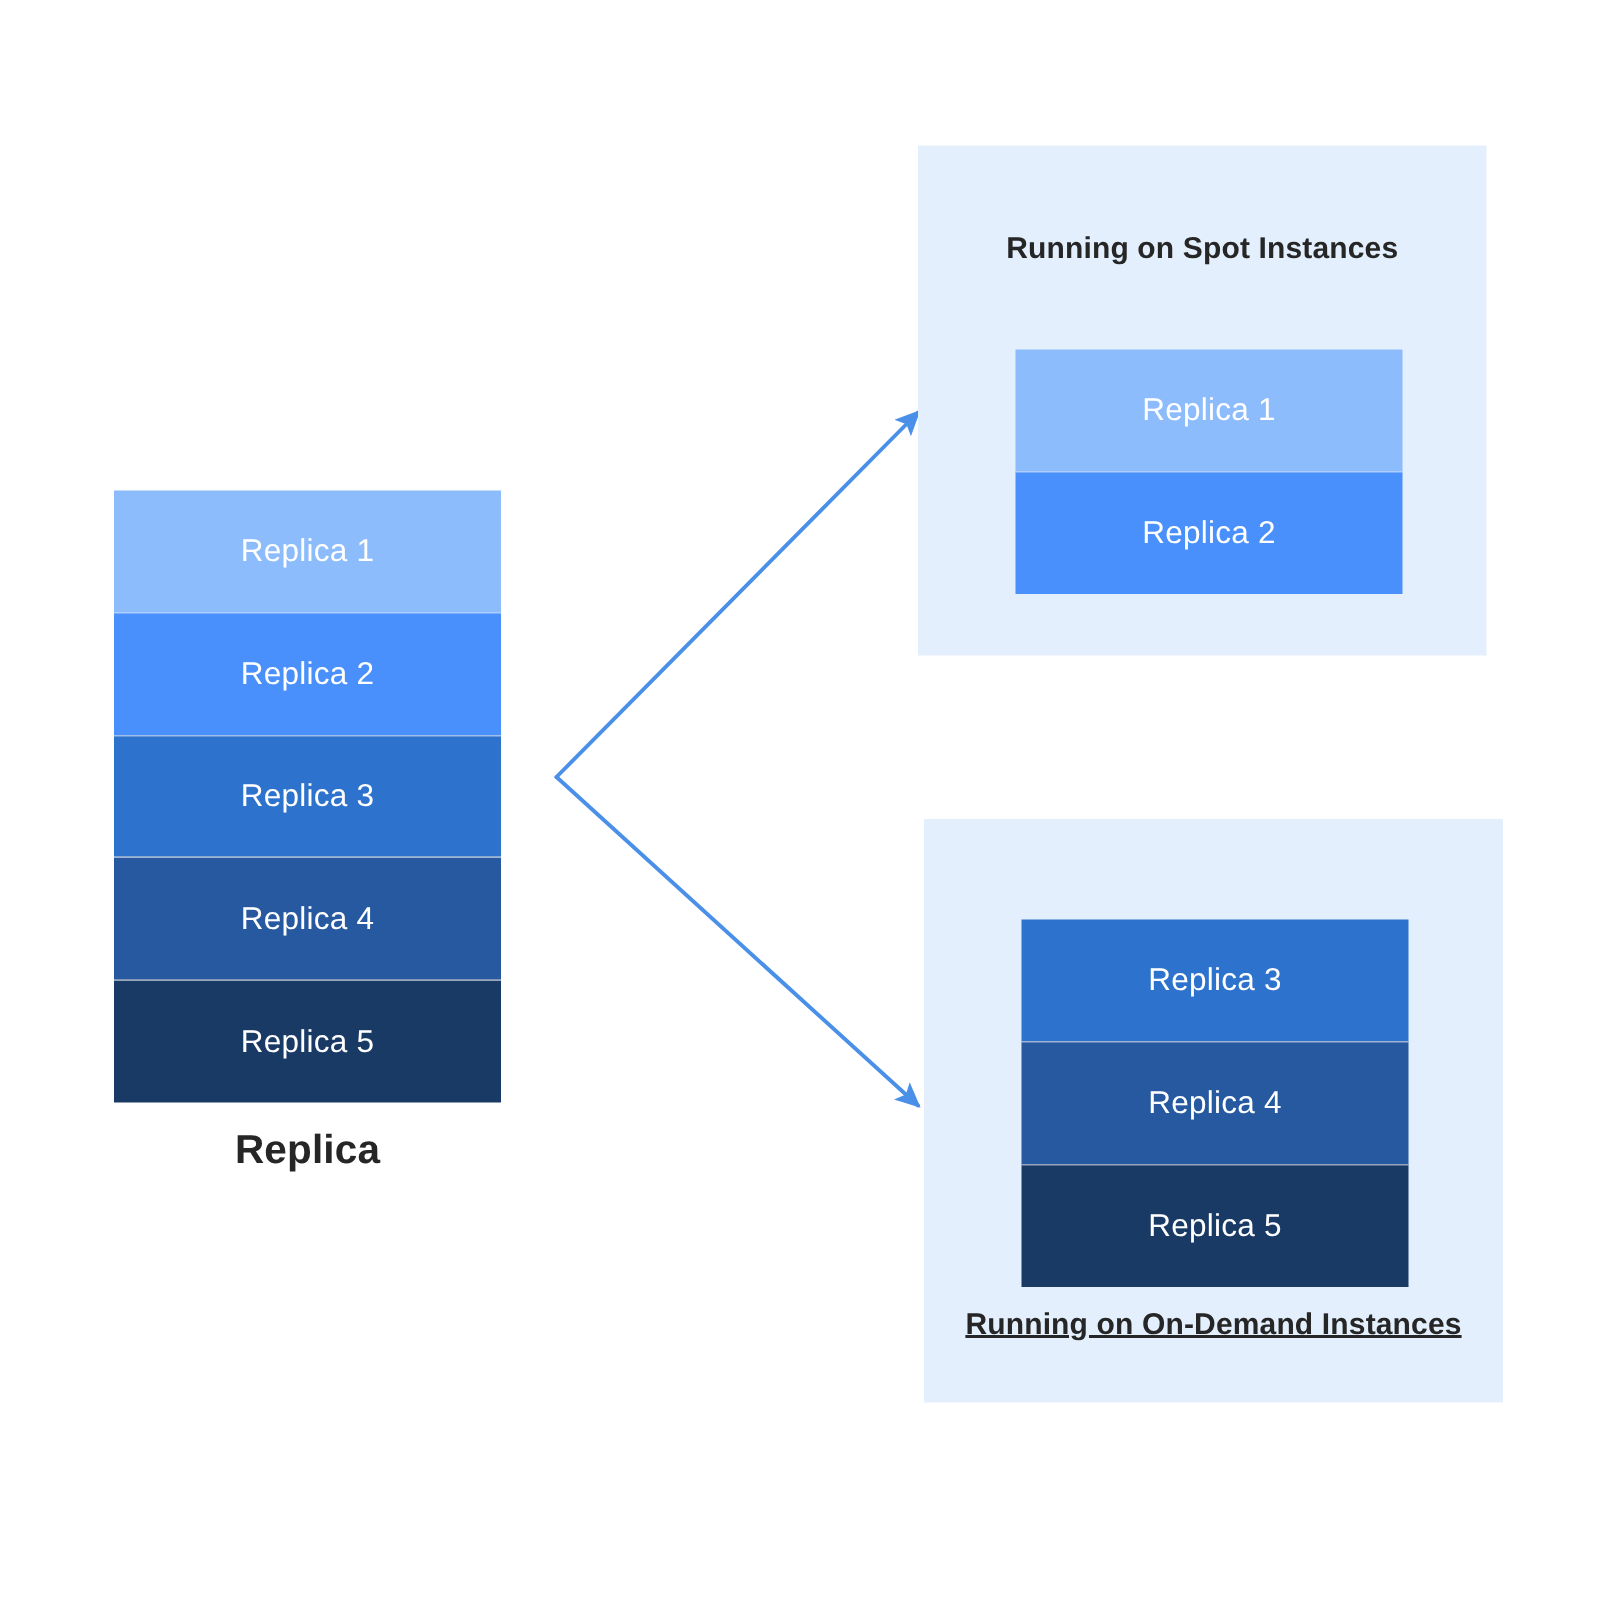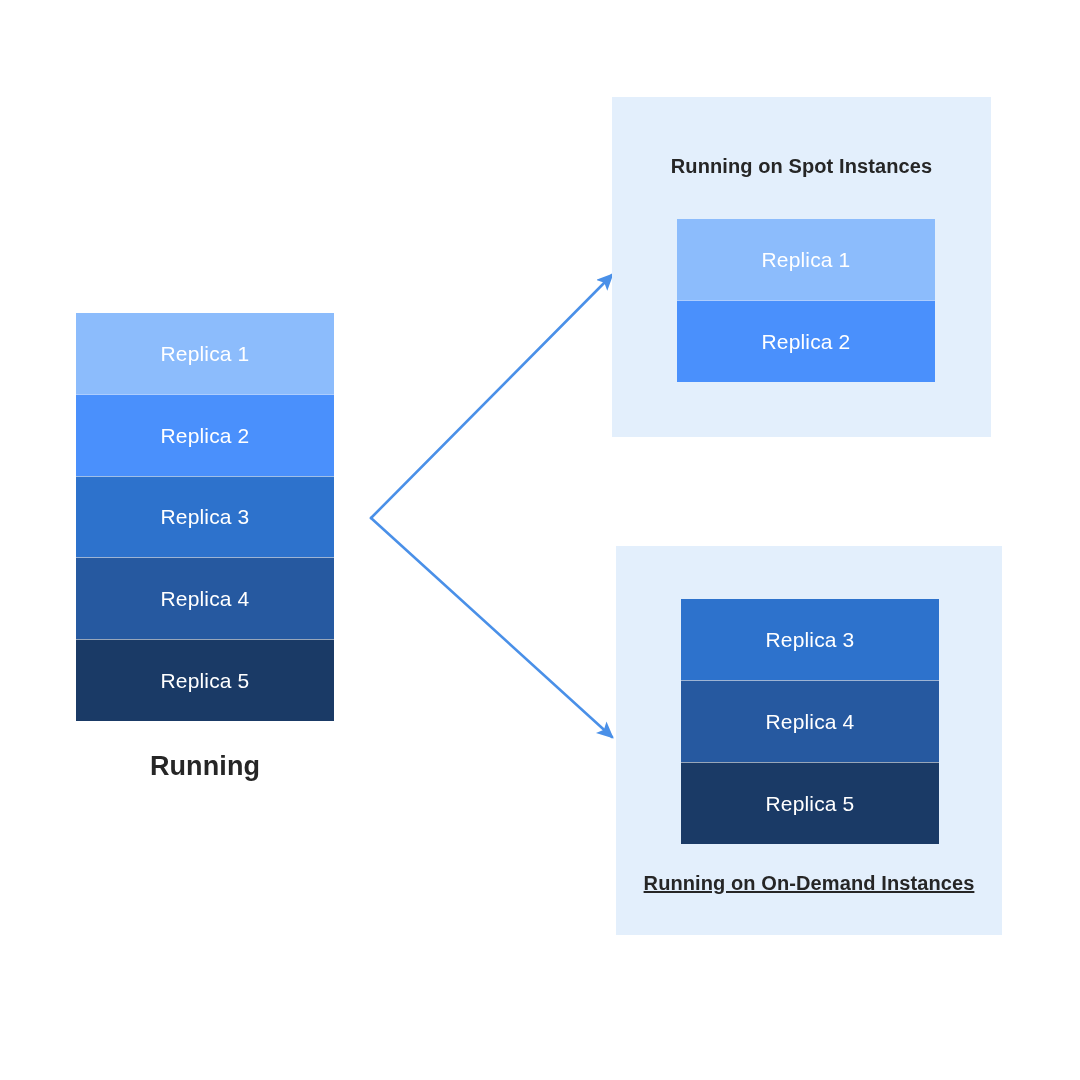--- a/index.html
+++ b/index.html
@@ -19,20 +19,21 @@
     height: 1080px;
     background: #ffffff;
     overflow: hidden;
   }
 
   
   .stack {
     position: absolute;
     display: flex;
     flex-direction: column;
+    margin-top: 14px;
   }
   .band {
     flex: 1 1 0;
     display: flex;
     align-items: center;
     justify-content: center;
     color: #ffffff;
     font-size: 21px;
     font-weight: 400;
     letter-spacing: 0.15px;
@@ -136,21 +137,21 @@
       <span>Replica 3</span>
     </div>
     <div class="band" style="background-color: rgb(38, 89, 160); color: rgb(255, 255, 255);">
       <span>Replica 4</span>
     </div>
     <div class="band" style="background-color: rgb(26, 58, 102); color: rgb(255, 255, 255);">
       <span>Replica 5</span>
     </div>
   </div>
 
-  <div id="workload-label" style="color: rgb(38, 38, 38);">Running</div>
+  <div id="workload-label" style="color: rgb(38, 38, 38);">Replica</div>
 
   <svg id="arrows" viewBox="0 0 1080 1080">
     <defs>
       <marker id="arrowhead" markerWidth="7" markerHeight="7" refX="5.6" refY="3" orient="auto" markerUnits="strokeWidth">
         <path d="M0,0 L6.5,3 L0,6 L1.4,3 Z" fill="#4a90e8"></path>
       </marker>
     </defs>
     <path id="arrow-spot-path" fill="none" stroke="#4a90e8" stroke-width="2.6" stroke-linecap="round" marker-end="url(#arrowhead)" d="M371,518 L612,275"></path>
     <path id="arrow-ondemand-path" fill="none" stroke="#4a90e8" stroke-width="2.6" stroke-linecap="round" marker-end="url(#arrowhead)" d="M371,518 L612,737"></path>
   </svg>

